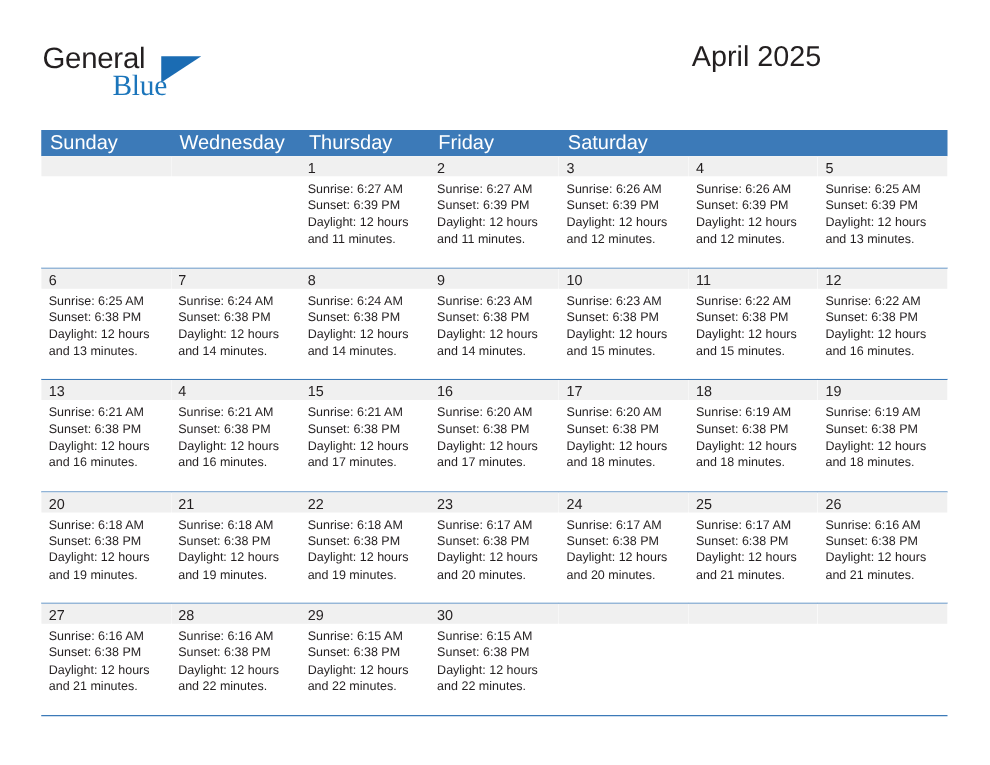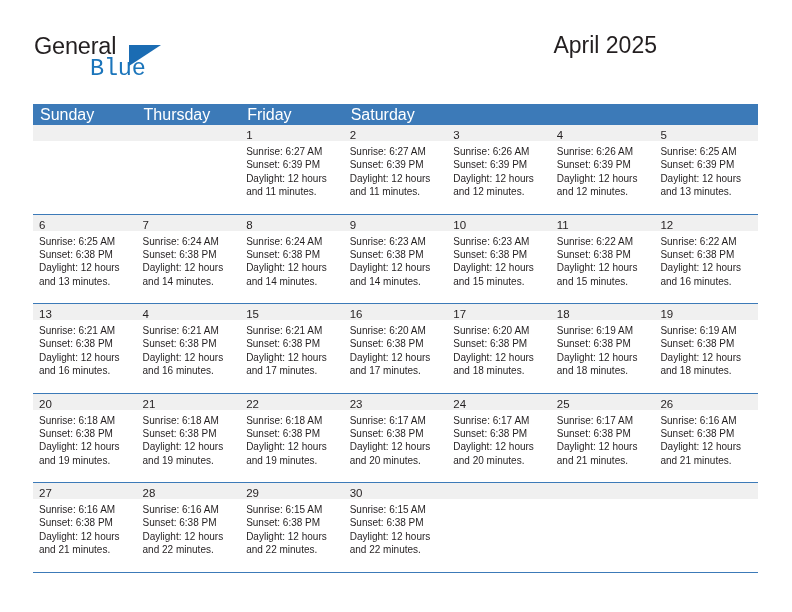--- a/index.html
+++ b/index.html
@@ -43,21 +43,21 @@
     font-family: "Liberation Sans", sans-serif;
   }
   .logo-blue {
     position: absolute;
     left: 56px;
     top: 23px;
     font-size: 23.5px;
     letter-spacing: -0.2px;
     color: #1b75bb;
     line-height: 26px;
-    font-family: Liberation Mono, monospace;
+    font-family: Liberation Serif, serif;
   }
   .logo-triangle {
     position: absolute;
     left: 95px;
     top: 12px;
     width: 0;
     height: 0;
     border-left: 32px solid #1b6cb3;
     border-bottom: 21px solid transparent;
   }
@@ -163,20 +163,21 @@
   <div class="title-block">
     <div class="cal-title">April 2025</div>
   </div>
 
 </div>
 
 <div class="calendar">
 
   <div class="weekday-row">
     <div class="weekday-cell">Sunday</div>
+    <div class="weekday-cell">Wednesday</div>
     <div class="weekday-cell">Thursday</div>
     <div class="weekday-cell">Friday</div>
     <div class="weekday-cell">Saturday</div>
   </div>
 
   <div class="week-row">
     <div class="day-cell empty">
       <div class="daynum-band"><span class="daynum"></span></div>
       <div class="details">
         <div></div>

